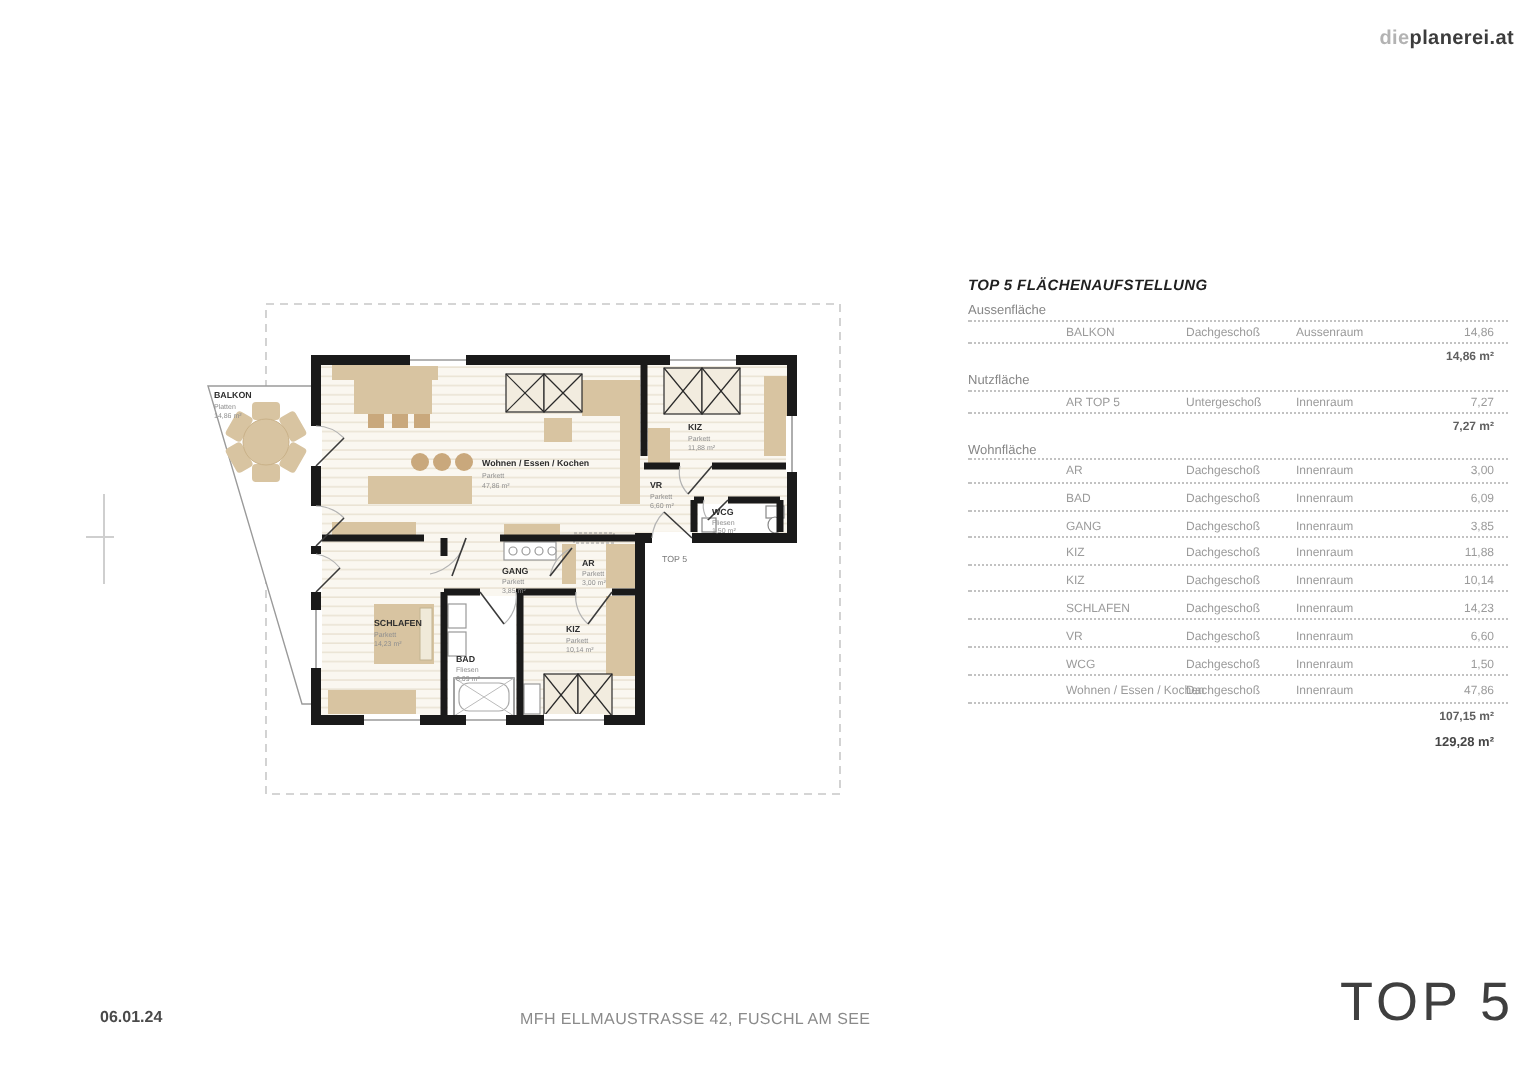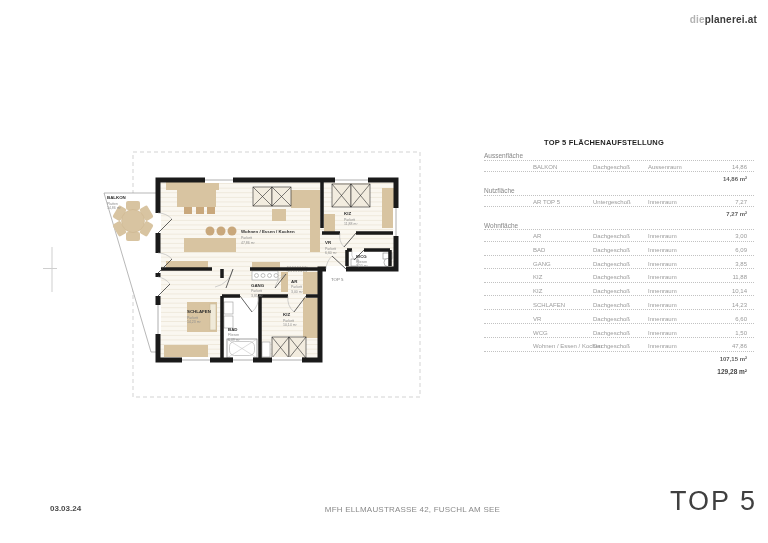--- a/index.html
+++ b/index.html
@@ -8,33 +8,33 @@
     font-family:"Liberation Sans", sans-serif;overflow:hidden;
     -webkit-font-smoothing:antialiased;
   }
   
   .logo{position:absolute;top:14px;right:11px;font-size:10px;font-weight:bold;letter-spacing:.2px;}
   .logo .lt{color:#b3b3b3;}
   .logo .bd{color:#3c3c3c;}
   
   .sheet-table{position:absolute;left:484px;top:0;width:270px;height:543px;font-size:6px;color:#9b9b9b;}
   .sheet-table .abs{position:absolute;left:0;width:270px;height:10px;line-height:10px;white-space:nowrap;}
-  .t-title{font-size:7.5px;font-weight:bold;color:#1f1f1f;width:240px !important;text-align:center;letter-spacing:.2px;}
+  .t-title{font-size:7.5px;font-weight:bold;color:#1f1f1f;width:240px !important;letter-spacing:.2px;font-style:italic;}
   .t-sec{color:#878787;font-size:6.5px;}
   .t-dots{border-top:1px dotted #c2c2c2;height:0 !important;}
   .t-row span{position:absolute;top:0;line-height:10px;}
   .c-room{left:49px;}
   .c-storey{left:109px;}
   .c-zone{left:164px;}
   .c-area{right:7px;text-align:right;}
   .t-sub{font-weight:bold;color:#5f5f5f;text-align:right;padding-right:7px;box-sizing:border-box;}
   .t-total{font-weight:bold;color:#454545;text-align:right;padding-right:7px;box-sizing:border-box;font-size:6.5px;}
   
   .f-date{position:absolute;left:50px;top:504px;font-size:8px;font-weight:bold;color:#4a4a4a;}
-  .f-project{position:absolute;left:260px;top:505px;width:240px;text-align:right;font-size:8px;color:#8a8a8a;letter-spacing:.2px;}
+  .f-project{position:absolute;left:260px;top:505px;width:240px;text-align:left;font-size:8px;color:#8a8a8a;letter-spacing:.2px;}
   .f-unit{position:absolute;right:11px;top:486px;font-size:27px;font-weight:300;color:#3f3f3f;letter-spacing:2px;}
   
   .plan-svg{position:absolute;left:0;top:0;}
   .room-name{font-size:4.4px;font-weight:bold;fill:#2e2e2e;}
   .room-sub{font-size:3.5px;fill:#8f8f8f;}
   .entr{font-size:4.4px;fill:#7a7a7a;}
 </style>
 </head>
 <body>
 
@@ -364,15 +364,15 @@
     <span class="c-storey">Dachgeschoß</span>
     <span class="c-zone">Innenraum</span>
     <span class="c-area">47,86</span>
   </div>
   <div class="abs t-dots" style="top:351px"></div>
 
   <div class="abs t-sub" style="top:354px">107,15 m²</div>
   <div class="abs t-total" style="top:367px">129,28 m²</div>
 </div>
 
-<div class="f-date">03.03.24</div>
+<div class="f-date">06.01.24</div>
 <div class="f-project">MFH ELLMAUSTRASSE 42, FUSCHL AM SEE</div>
 <div class="f-unit">TOP 5</div>
 
 </body></html>

